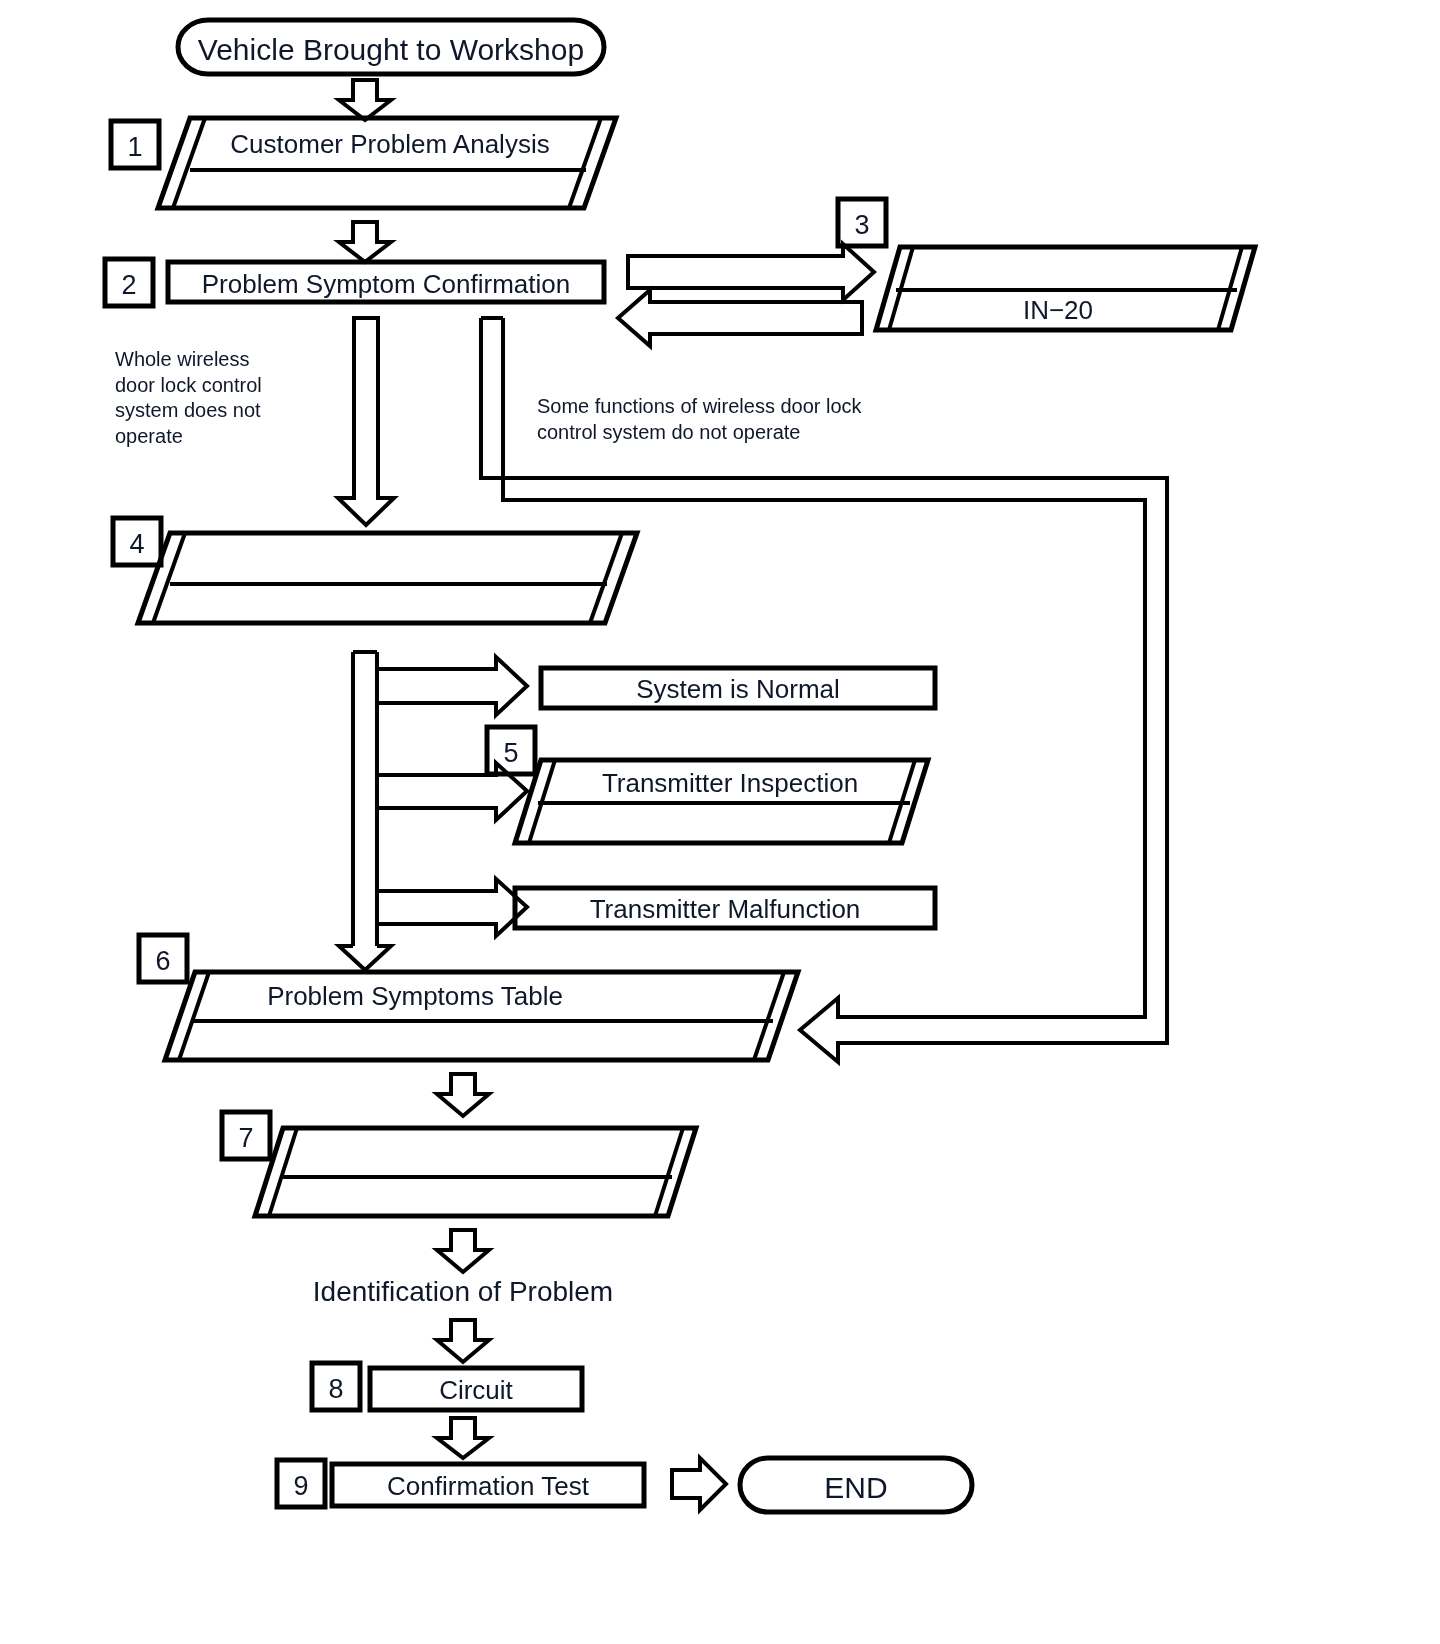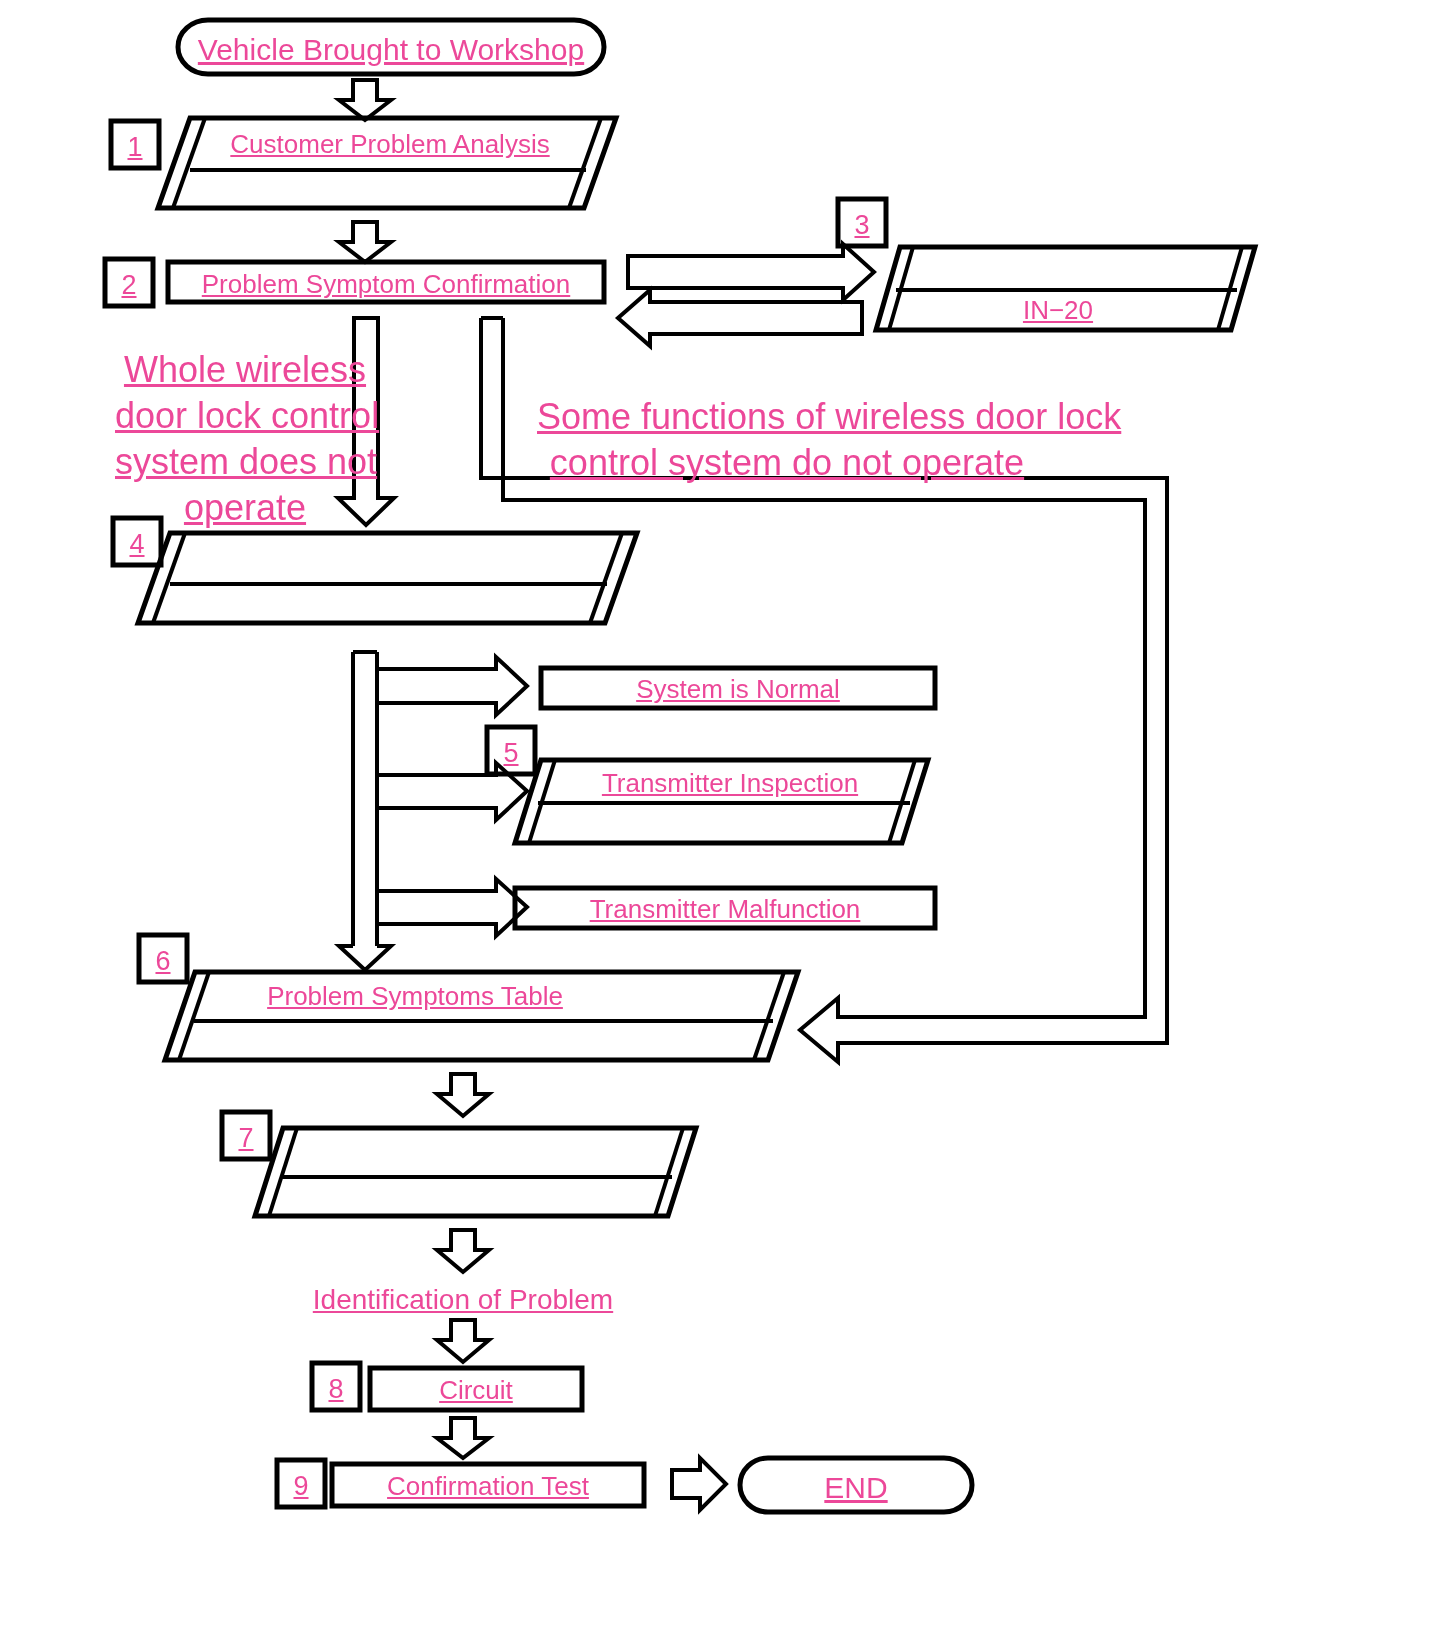--- a/index.html
+++ b/index.html
@@ -23,30 +23,29 @@
     left: 0;
     top: 0;
     width: 1440px;
     height: 1644px;
   }
   .lbl {
     position: absolute;
     white-space: pre;
     line-height: 1.28;
     font-family: "Liberation Sans", sans-serif;
-    color: #ec4899;
-    text-decoration: underline;
+    color: #0f172a;
   }
   .ctr {
     text-align: center;
   }
   .t-term   { font-size: 30px; }
   .t-node   { font-size: 26px; }
   .t-sub    { font-size: 26px; }
-  .t-note   { font-size: 36px; text-align: center; }
+  .t-note   { font-size: 20px; }
   .t-badge  { font-size: 27px; }
   .t-plain  { font-size: 28px; }
 </style>
 </head>
 <body>
 
 <div id="canvas">
 
   <svg viewBox="0 0 1440 1644" xmlns="http://www.w3.org/2000/svg">
     <g fill="none" stroke="#000" stroke-width="4">
@@ -171,21 +170,21 @@
   <div class="lbl ctr t-node" style="left:545px; top:767px; width:370px;">Transmitter Inspection</div>
 
 
   <div class="lbl ctr t-node" style="left:515px; top:893px; width:420px;">Transmitter Malfunction</div>
 
   <div class="lbl ctr t-badge" style="left:139px; top:944px; width:48px;">6</div>
   <div class="lbl ctr t-node" style="left:205px; top:980px; width:420px;">Problem Symptoms Table</div>
 
   <div class="lbl ctr t-badge" style="left:222px; top:1121px; width:48px;">7</div>
 
-  <div class="lbl ctr t-plain" style="left:263px; top:1274px; width:400px;margin-top:8px;">Identification of Problem</div>
+  <div class="lbl ctr t-plain" style="left:263px; top:1274px; width:400px;">Identification of Problem</div>
 
   <div class="lbl ctr t-badge" style="left:312px; top:1372px; width:48px;">8</div>
   <div class="lbl ctr t-node" style="left:370px; top:1374px; width:212px;">Circuit</div>
 
   <div class="lbl ctr t-badge" style="left:277px; top:1469px; width:48px;">9</div>
   <div class="lbl ctr t-node" style="left:332px; top:1470px; width:312px;">Confirmation Test</div>
 
   <div class="lbl ctr t-term" style="left:740px; top:1469px; width:232px;">END</div>
 
 </div>

